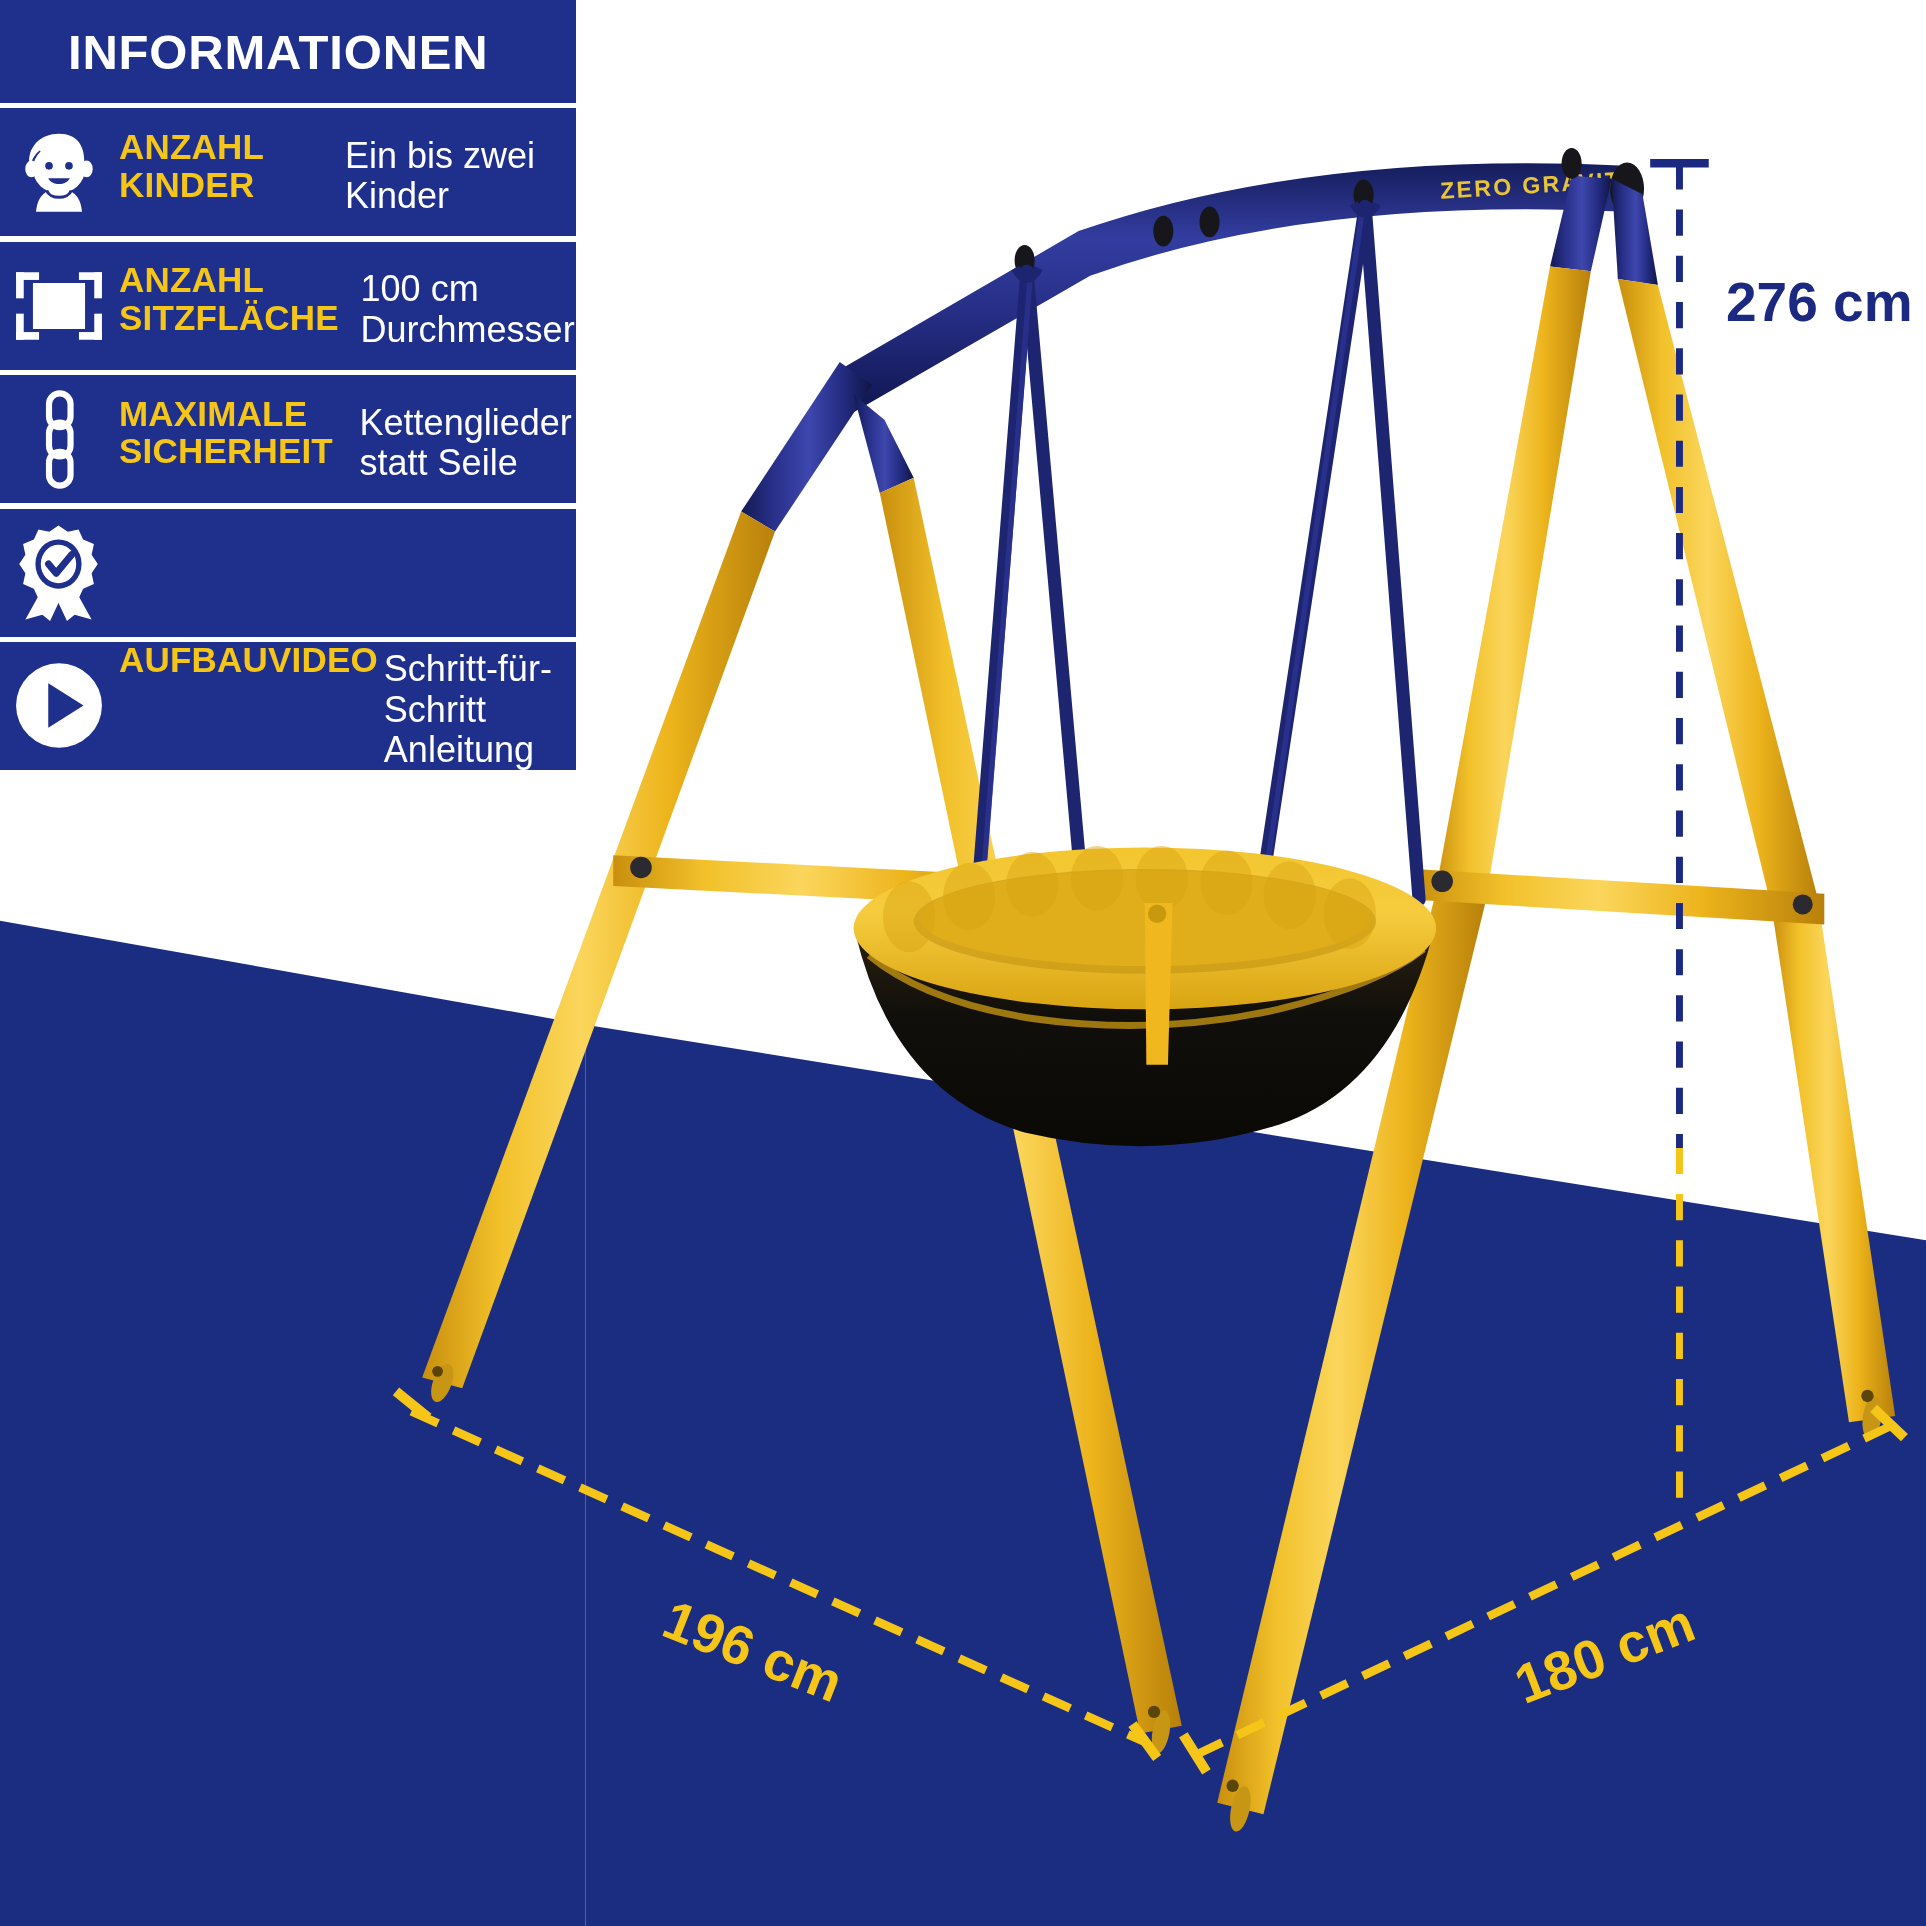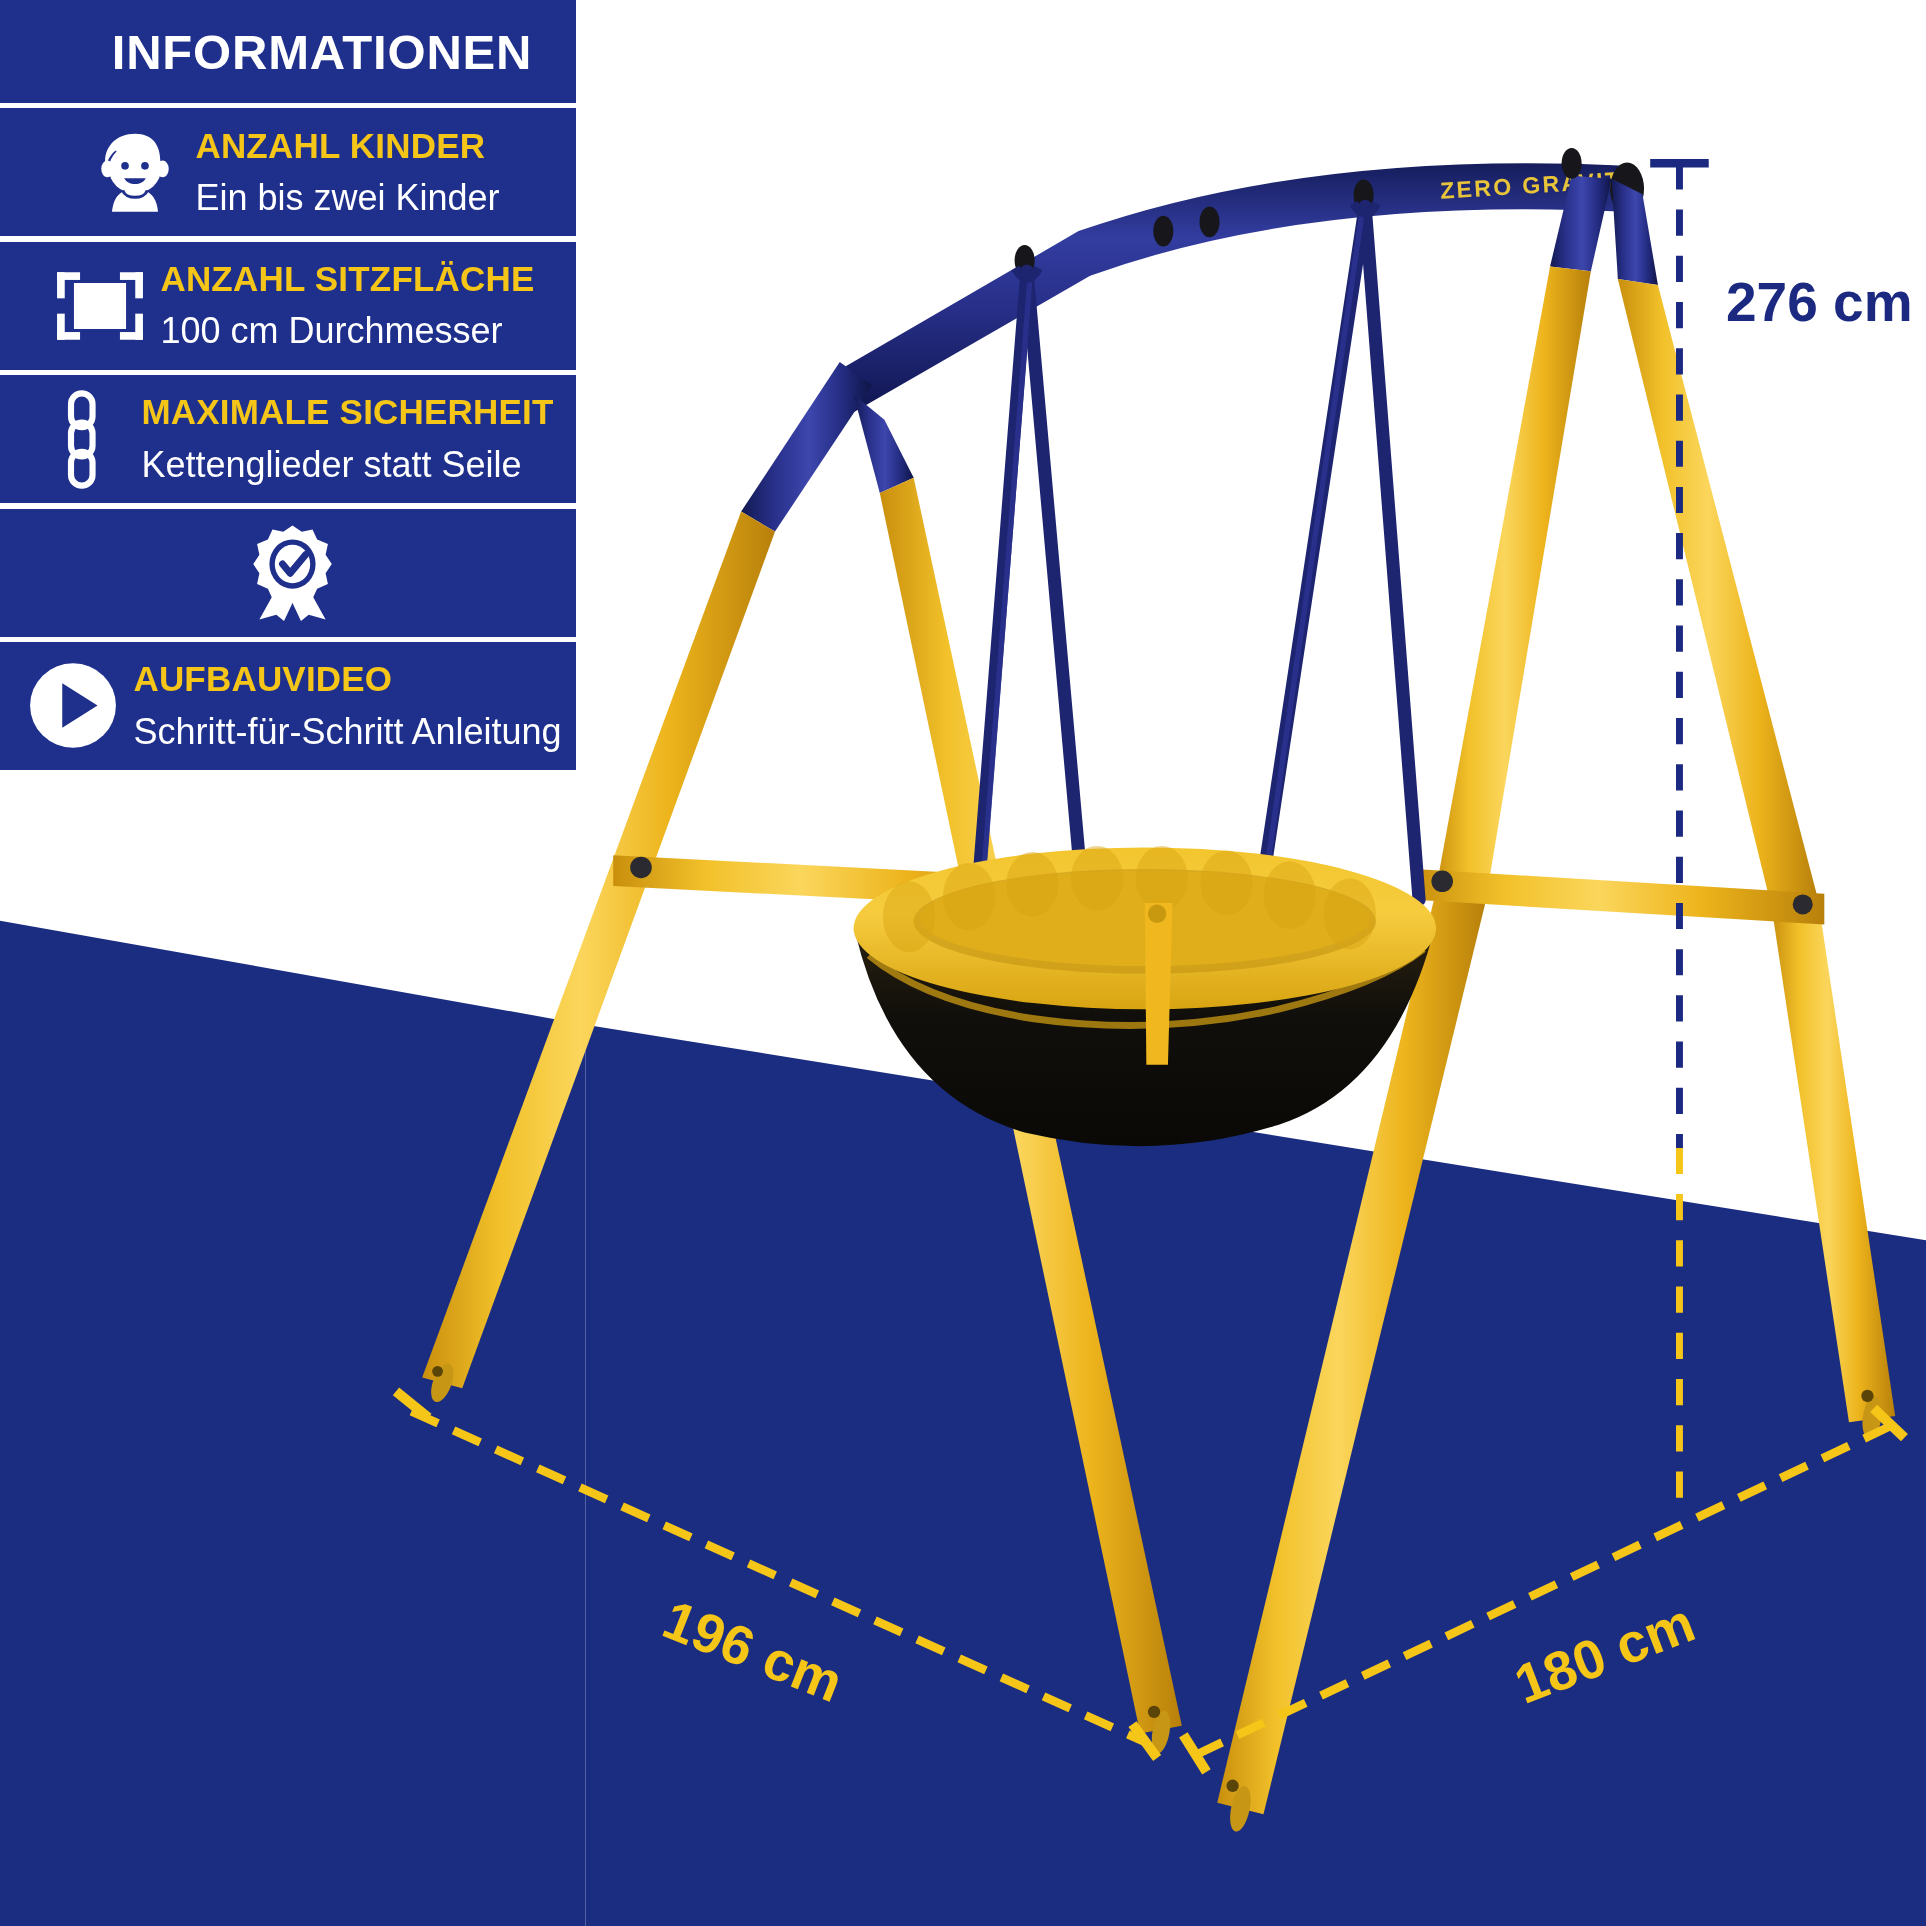--- a/index.html
+++ b/index.html
@@ -8,27 +8,27 @@
        font-family:"Liberation Sans","DejaVu Sans",sans-serif;}
 
   
   #stage{position:absolute;left:0;top:0;width:1926px;height:1926px;background:#ffffff;}
 
   
   .ground{position:absolute;left:0;top:0;width:1926px;height:1926px;}
 
   
   .sidebar{position:absolute;left:0;top:0;width:576px;}
-  .panel{background:#1f2f8c;position:relative;margin-bottom:5.4px;justify-content:center;}
+  .panel{background:#1f2f8c;position:relative;margin-bottom:5.4px;}
   .panel-head{height:103px;display:flex;align-items:center;}
   .panel-head .htxt{color:#ffffff;font-size:49px;font-weight:bold;letter-spacing:0.8px;margin-left:68px;}
   .panel-row{height:128px;display:flex;align-items:center;}
   .ic{width:99px;min-width:99px;height:99px;margin-left:9.2px;display:flex;align-items:center;justify-content:center;}
   .ic svg{display:block;}
-  .rtxt{margin-left:10.8px;display:flex;flex-direction:column;justify-content:center;gap:6px;}
+  .rtxt{margin-left:10.8px;display:flex;justify-content:center;gap:6px;}
   .rt-title{color:#f5c518;font-size:35px;font-weight:bold;line-height:1.07;letter-spacing:0.2px;}
   .rt-sub{color:#ffffff;font-size:36px;line-height:1.12;margin-top:8px;font-weight:400;}
 
   
   .swing{position:absolute;left:0;top:0;width:1926px;height:1926px;pointer-events:none;}
 
   
   .dim{position:absolute;font-weight:bold;white-space:nowrap;}
   .dim-185{left:1726px;top:270px;color:#1b2a80;font-size:55px;}
   .dim-196{left:678px;top:1587px;color:#f5c518;font-size:55px;transform:rotate(21.5deg);transform-origin:left top;}

